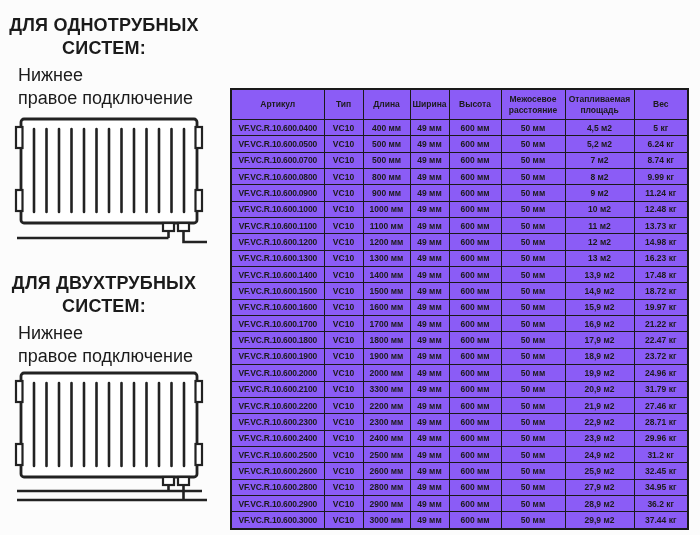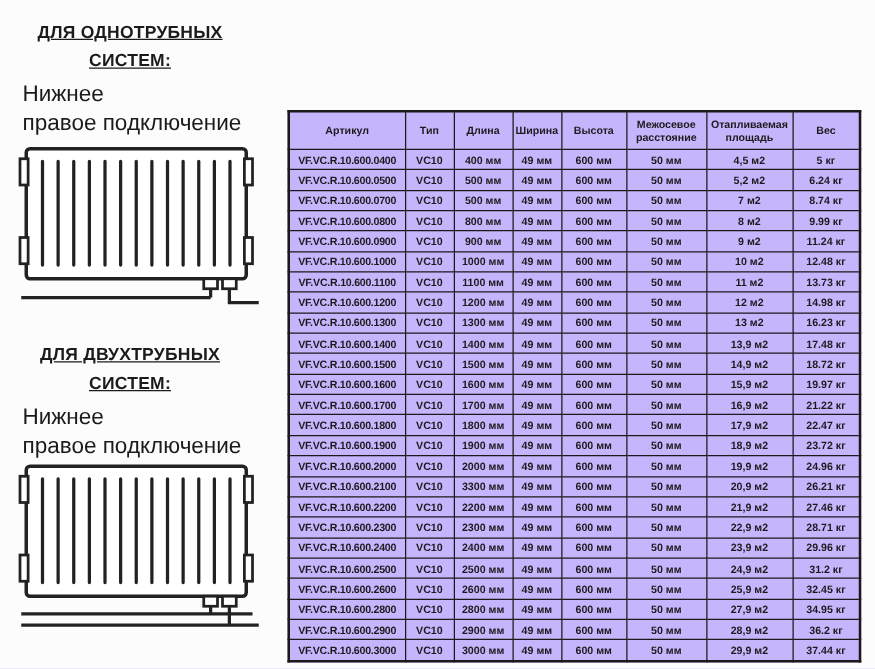--- a/index.html
+++ b/index.html
@@ -3,28 +3,28 @@
 <meta charset="utf-8">
 <style>
   html,body { margin:0; padding:0; }
   body {
     width:700px; height:535px; position:relative; overflow:hidden;
     background:#fcfcfc; color:#1b1b1b;
     font-family:"Liberation Sans", sans-serif;
   }
   .abs { position:absolute; }
   .heading {
-    font-weight:bold; font-size:14px; line-height:23px;
-    text-align:center; letter-spacing:.2px; width:200px;text-decoration:underline;
+    font-weight:bold; font-size:18px; line-height:23px;
+    text-align:center; letter-spacing:.2px; width:200px;
   }
   .subheading { font-weight:normal; font-size:18px; line-height:23px; }
   .diagram svg { display:block; }
   table.spec {
     position:absolute; left:230px; top:88px; width:457px; height:442px;
-    border-collapse:collapse; table-layout:fixed; background:#c4b5fd;
+    border-collapse:collapse; table-layout:fixed; background:#8b5cf6;
     border:2px solid #1a1a1a;
   }
   table.spec th, table.spec td {
     border:1px solid #1a1a1a; font-weight:bold; text-align:center;
     vertical-align:middle; padding:0 1px; overflow:hidden; white-space:nowrap;
   }
   table.spec th { font-size:8.5px; line-height:11px; height:29px; white-space:normal; }
   table.spec td { font-size:8.5px; line-height:10px; height:14px; }
   table.spec td:first-child { letter-spacing:-0.2px; }
   .h1 { left:4px;  top:14px; }
@@ -268,21 +268,21 @@
         <td>24.96 кг</td>
       </tr>
       <tr>
         <td>VF.VC.R.10.600.2100</td>
         <td>VC10</td>
         <td>3300 мм</td>
         <td>49 мм</td>
         <td>600 мм</td>
         <td>50 мм</td>
         <td>20,9 м2</td>
-        <td>26.21 кг</td>
+        <td>31.79 кг</td>
       </tr>
       <tr>
         <td>VF.VC.R.10.600.2200</td>
         <td>VC10</td>
         <td>2200 мм</td>
         <td>49 мм</td>
         <td>600 мм</td>
         <td>50 мм</td>
         <td>21,9 м2</td>
         <td>27.46 кг</td>

